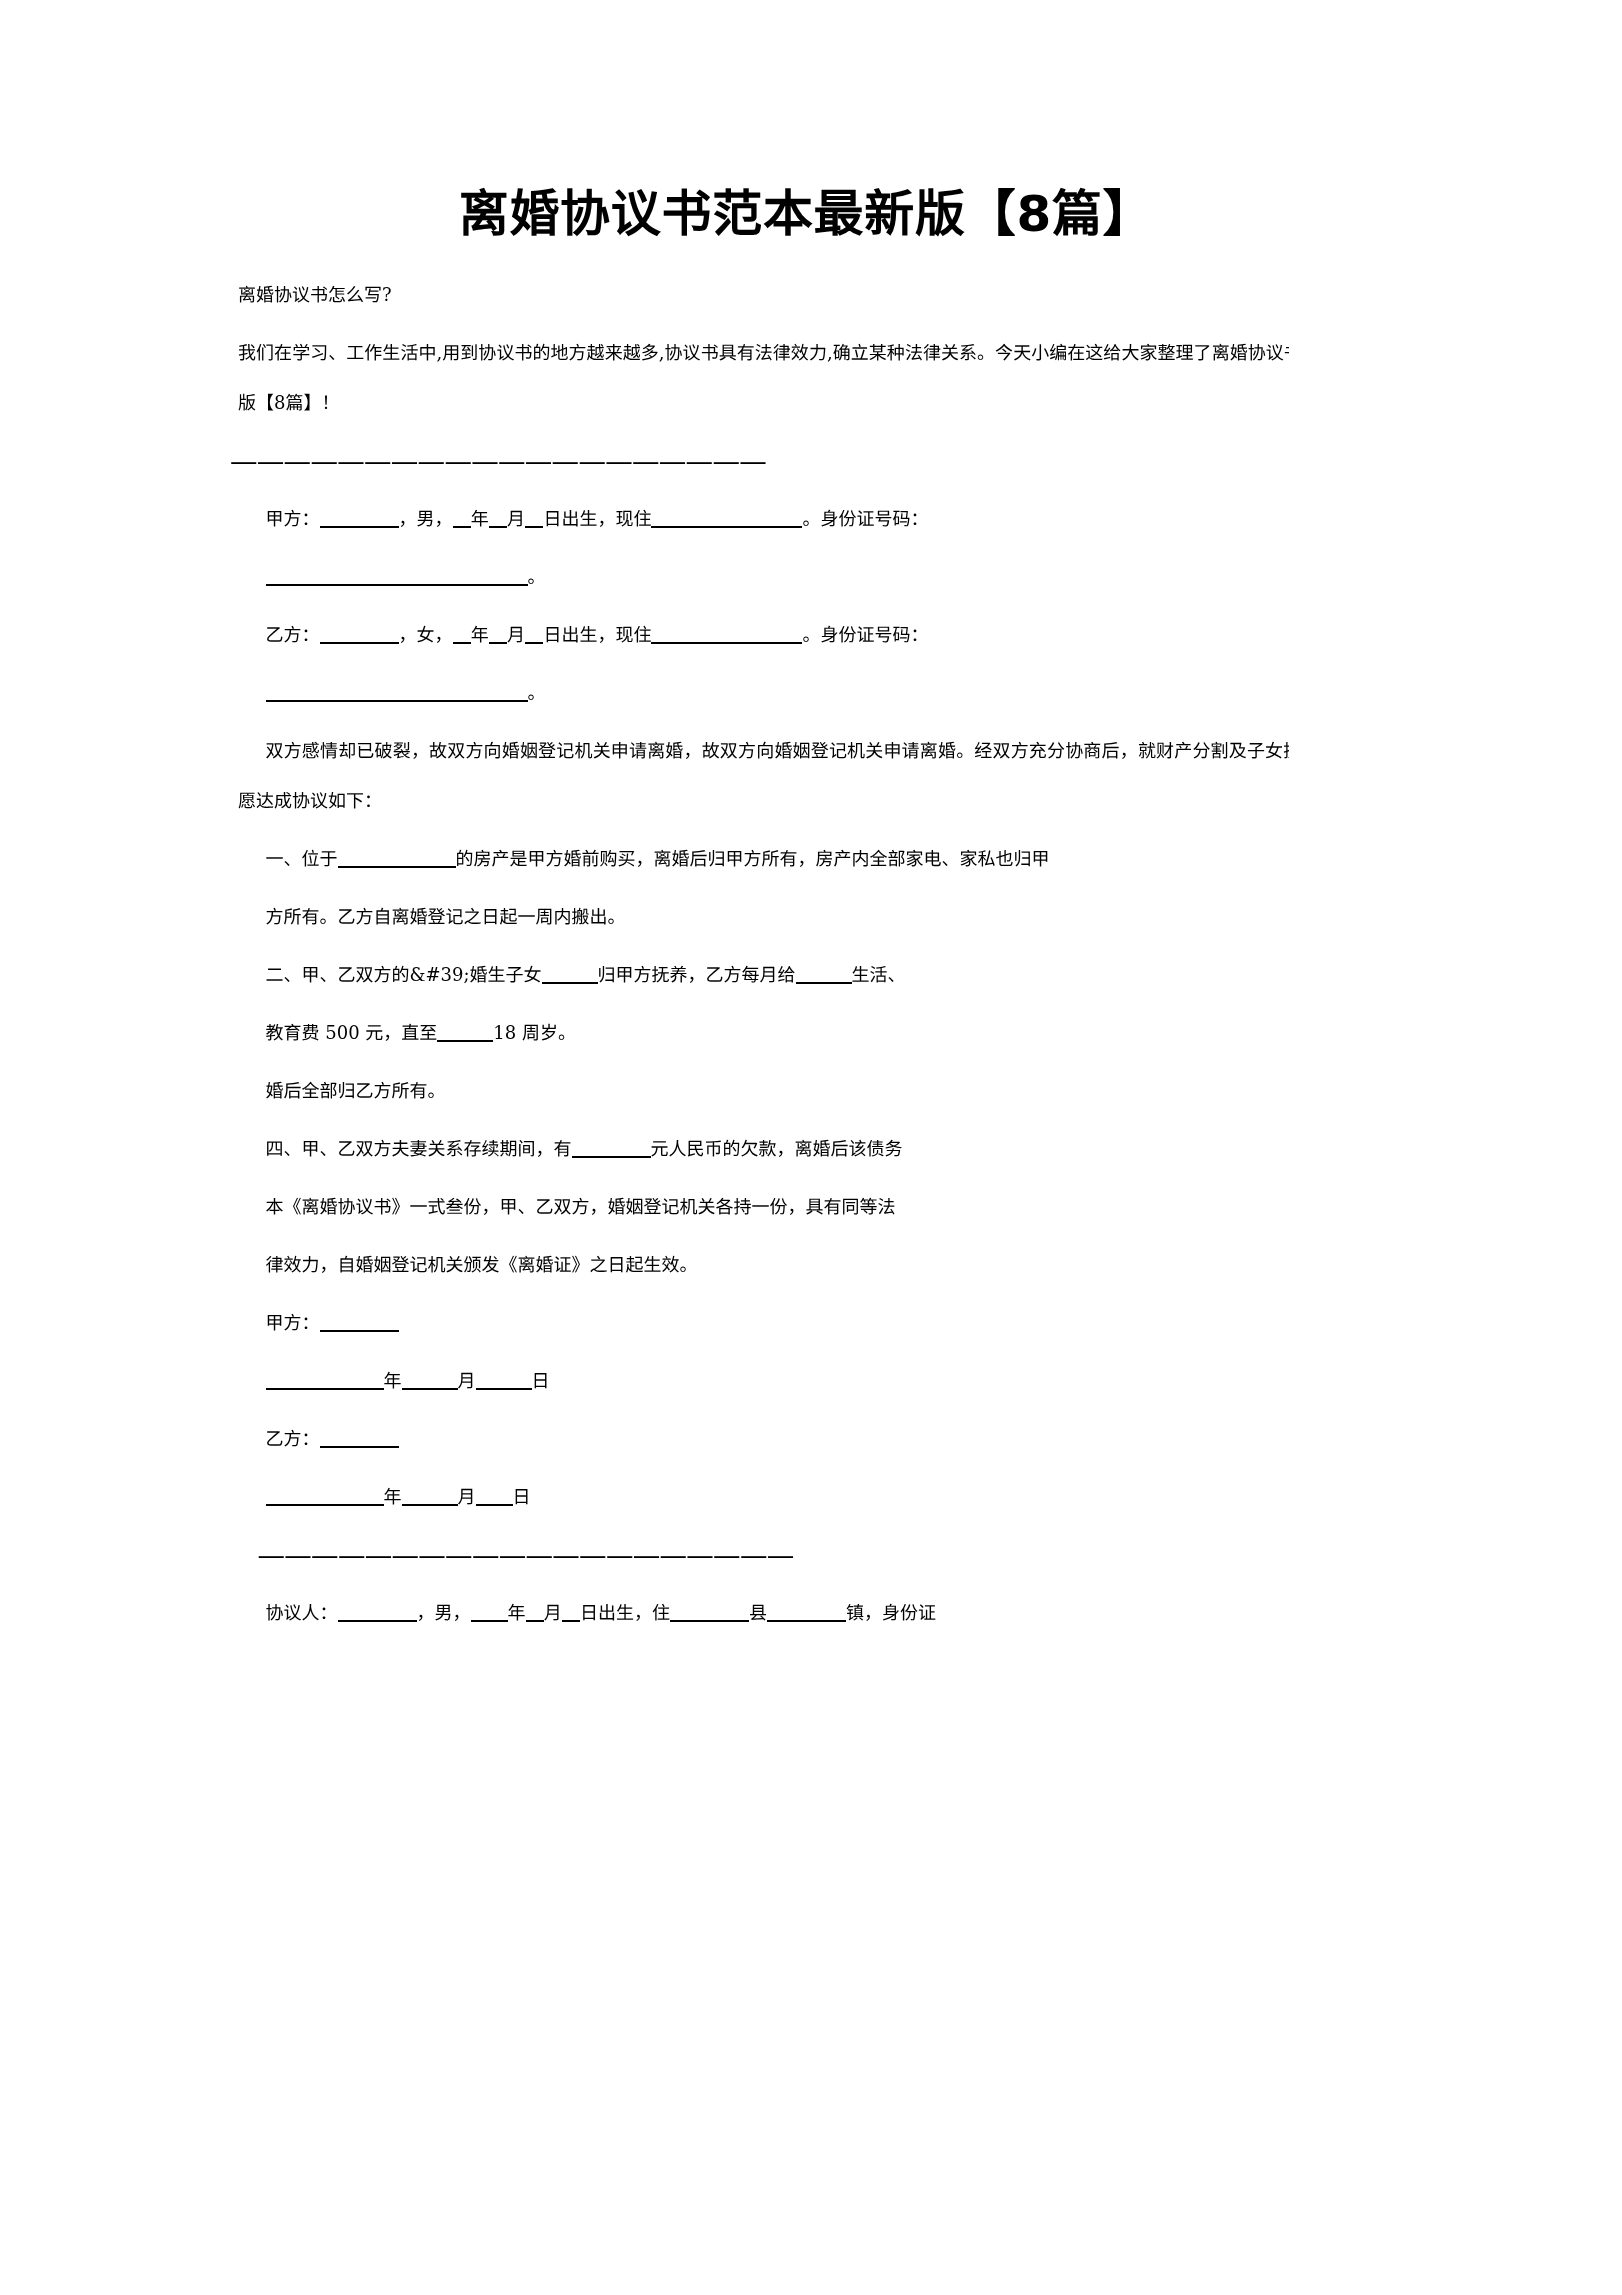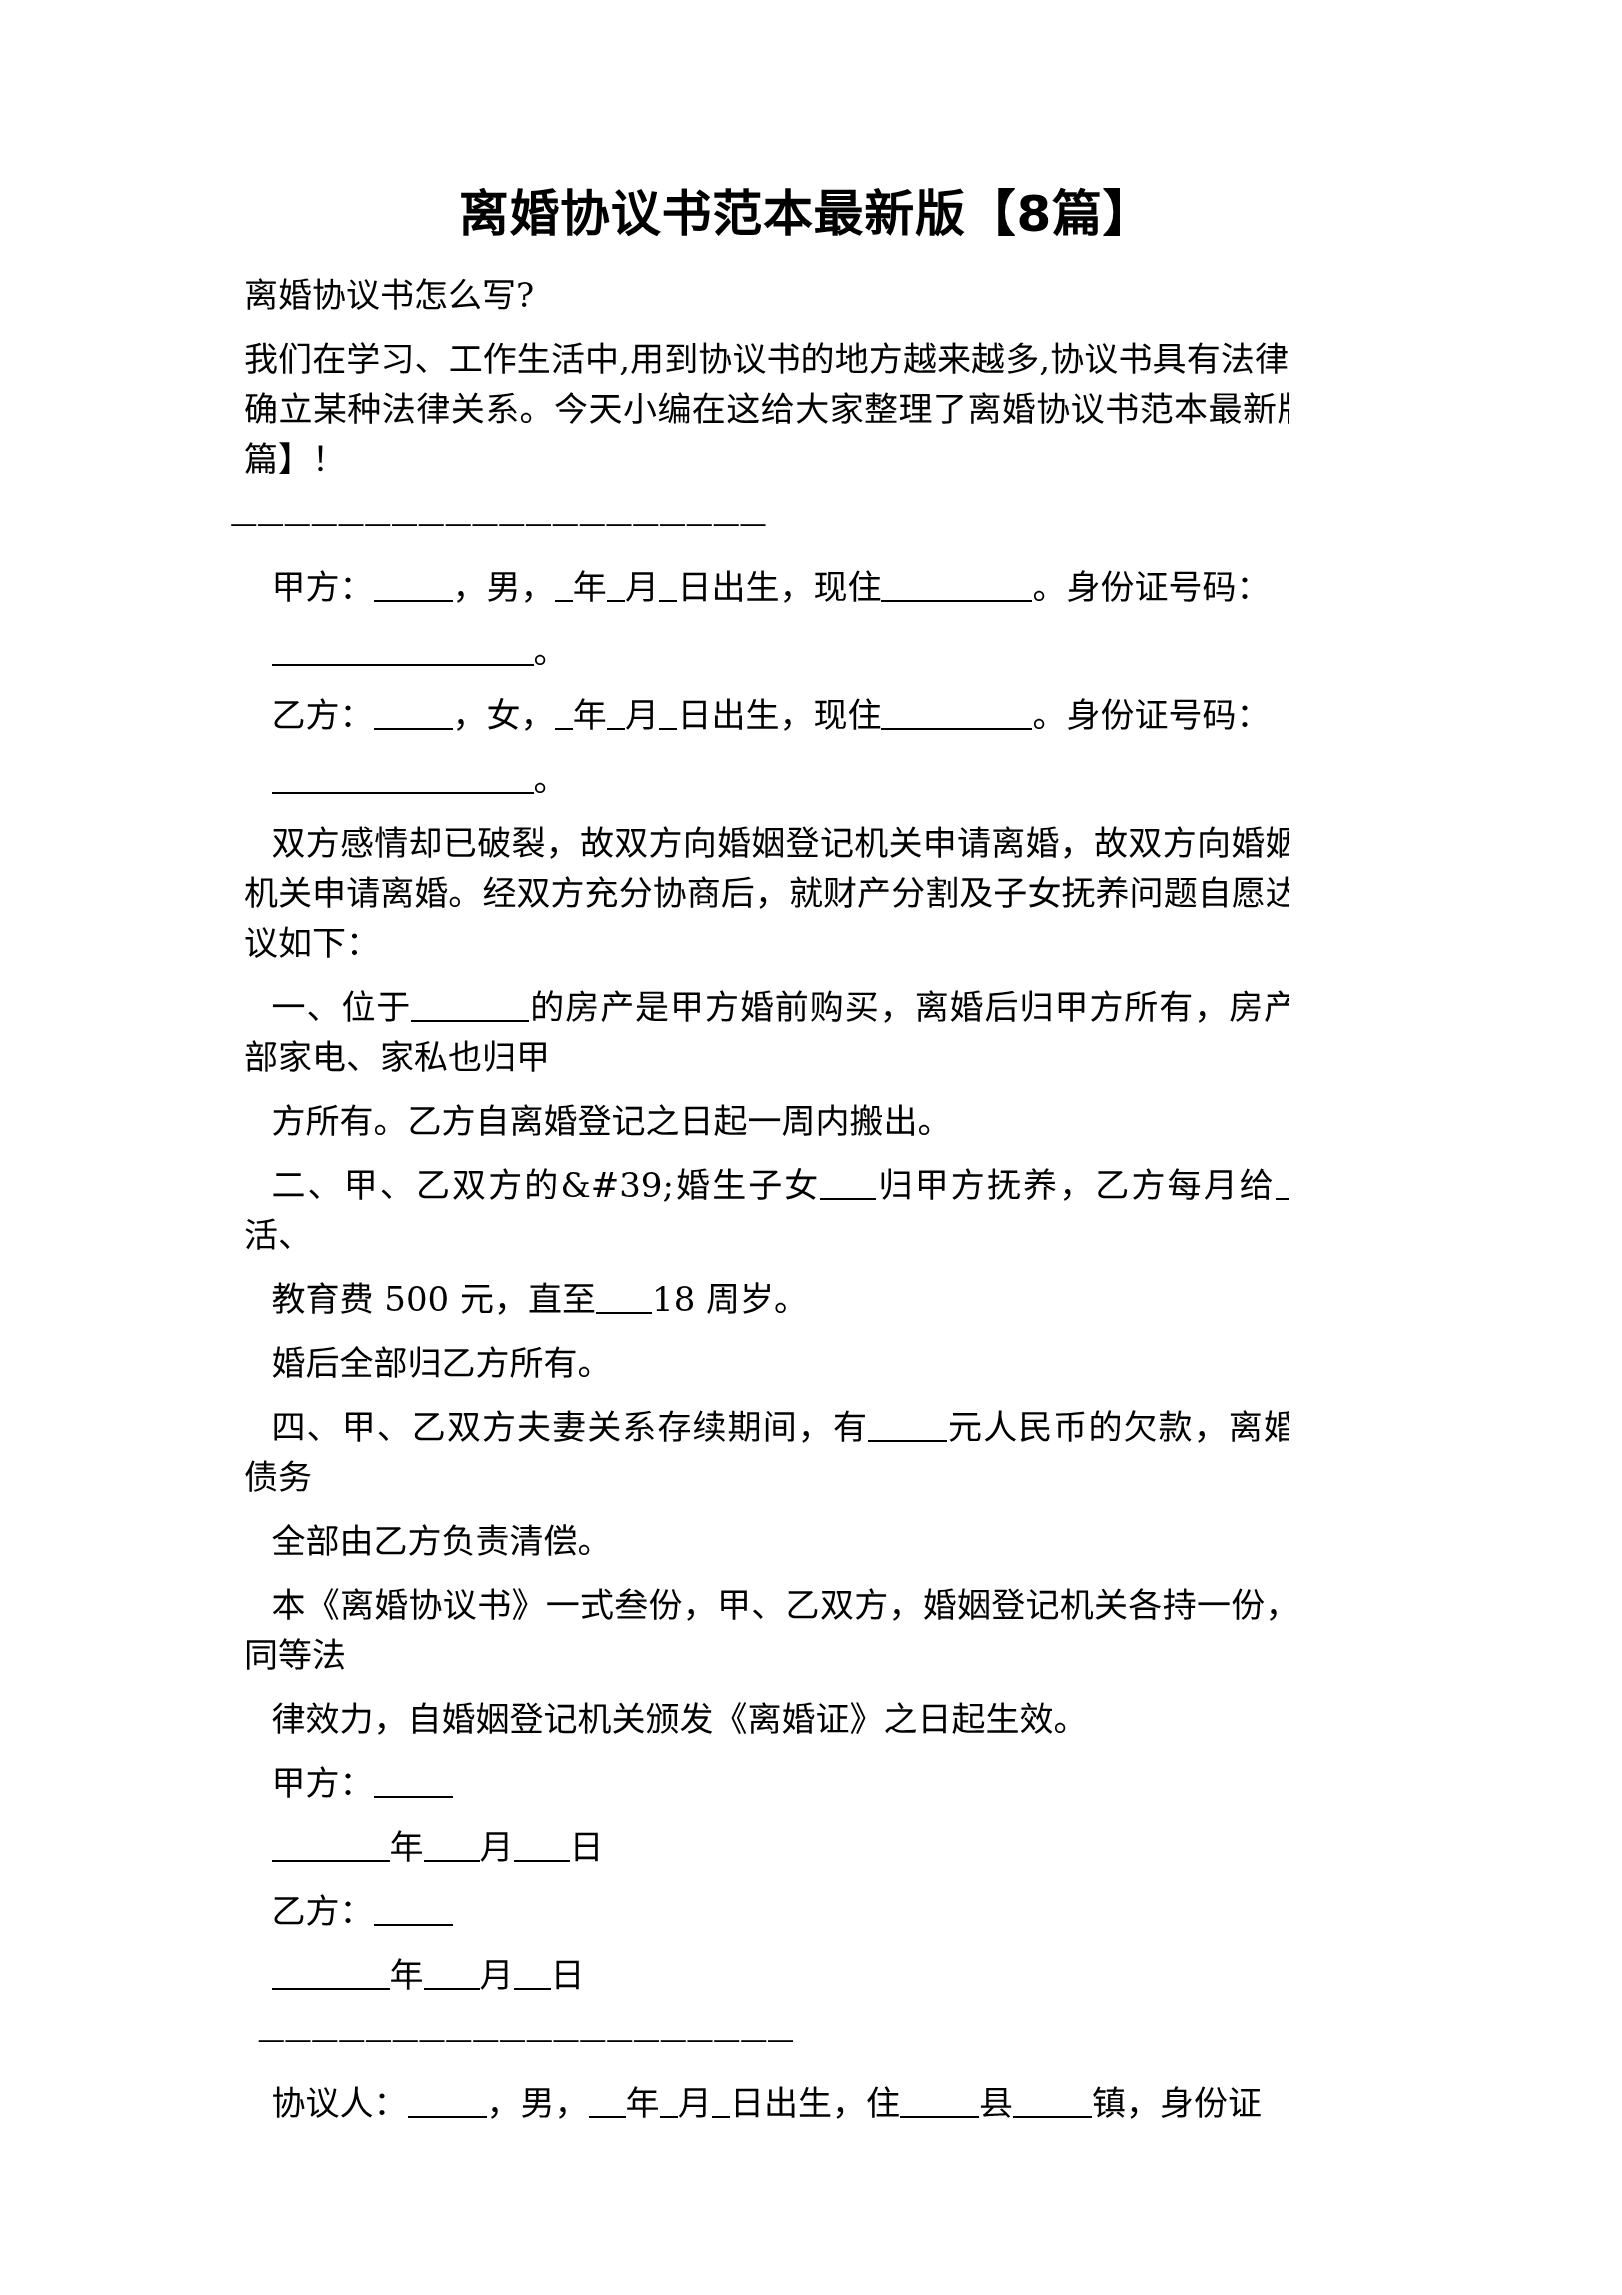--- a/index.html
+++ b/index.html
@@ -32,23 +32,23 @@
     font-weight: bold;
     font-size: 50px;
     line-height: 1.1;
     text-align: center;
     margin: 0;
     padding-top: 187px;
     padding-bottom: 0;
     letter-spacing: 0.7px;
   }
   .para {
-    font-size: 34px;
+    font-size: 18px;
     line-height: 50px;
-    margin: 14px;
+    margin: 8px;
     text-align: justify;
     text-justify: inter-ideograph;
     word-break: break-all;
   }
   .para.first-sub {
     margin-top: 27.5px;
   }
   .sep {
     font-size: 27.5px;
     line-height: 50px;
@@ -126,21 +126,20 @@
       <span class="num">教育费 500 元，直至</span><span class="bl bl-m"></span><span class="num">18 周岁。</span>
     </p>
 
 
     <p class="para indent">婚后全部归乙方所有。</p>
 
     <p class="para indent">
       <span>四、甲、乙双方夫妻关系存续期间，有</span><span class="bl bl-l"></span><span>元人民币的欠款，离婚后该债务</span>
     </p>
 
-    <p class="para indent">全部由乙方负责清偿。</p>
 
     <p class="para indent">本《离婚协议书》一式叁份，甲、乙双方，婚姻登记机关各持一份，具有同等法</p>
 
     <p class="para indent">律效力，自婚姻登记机关颁发《离婚证》之日起生效。</p>
 
     <p class="para indent">
       <span>甲方：</span><span class="bl bl-l"></span>
     </p>
 
     <p class="para indent">

